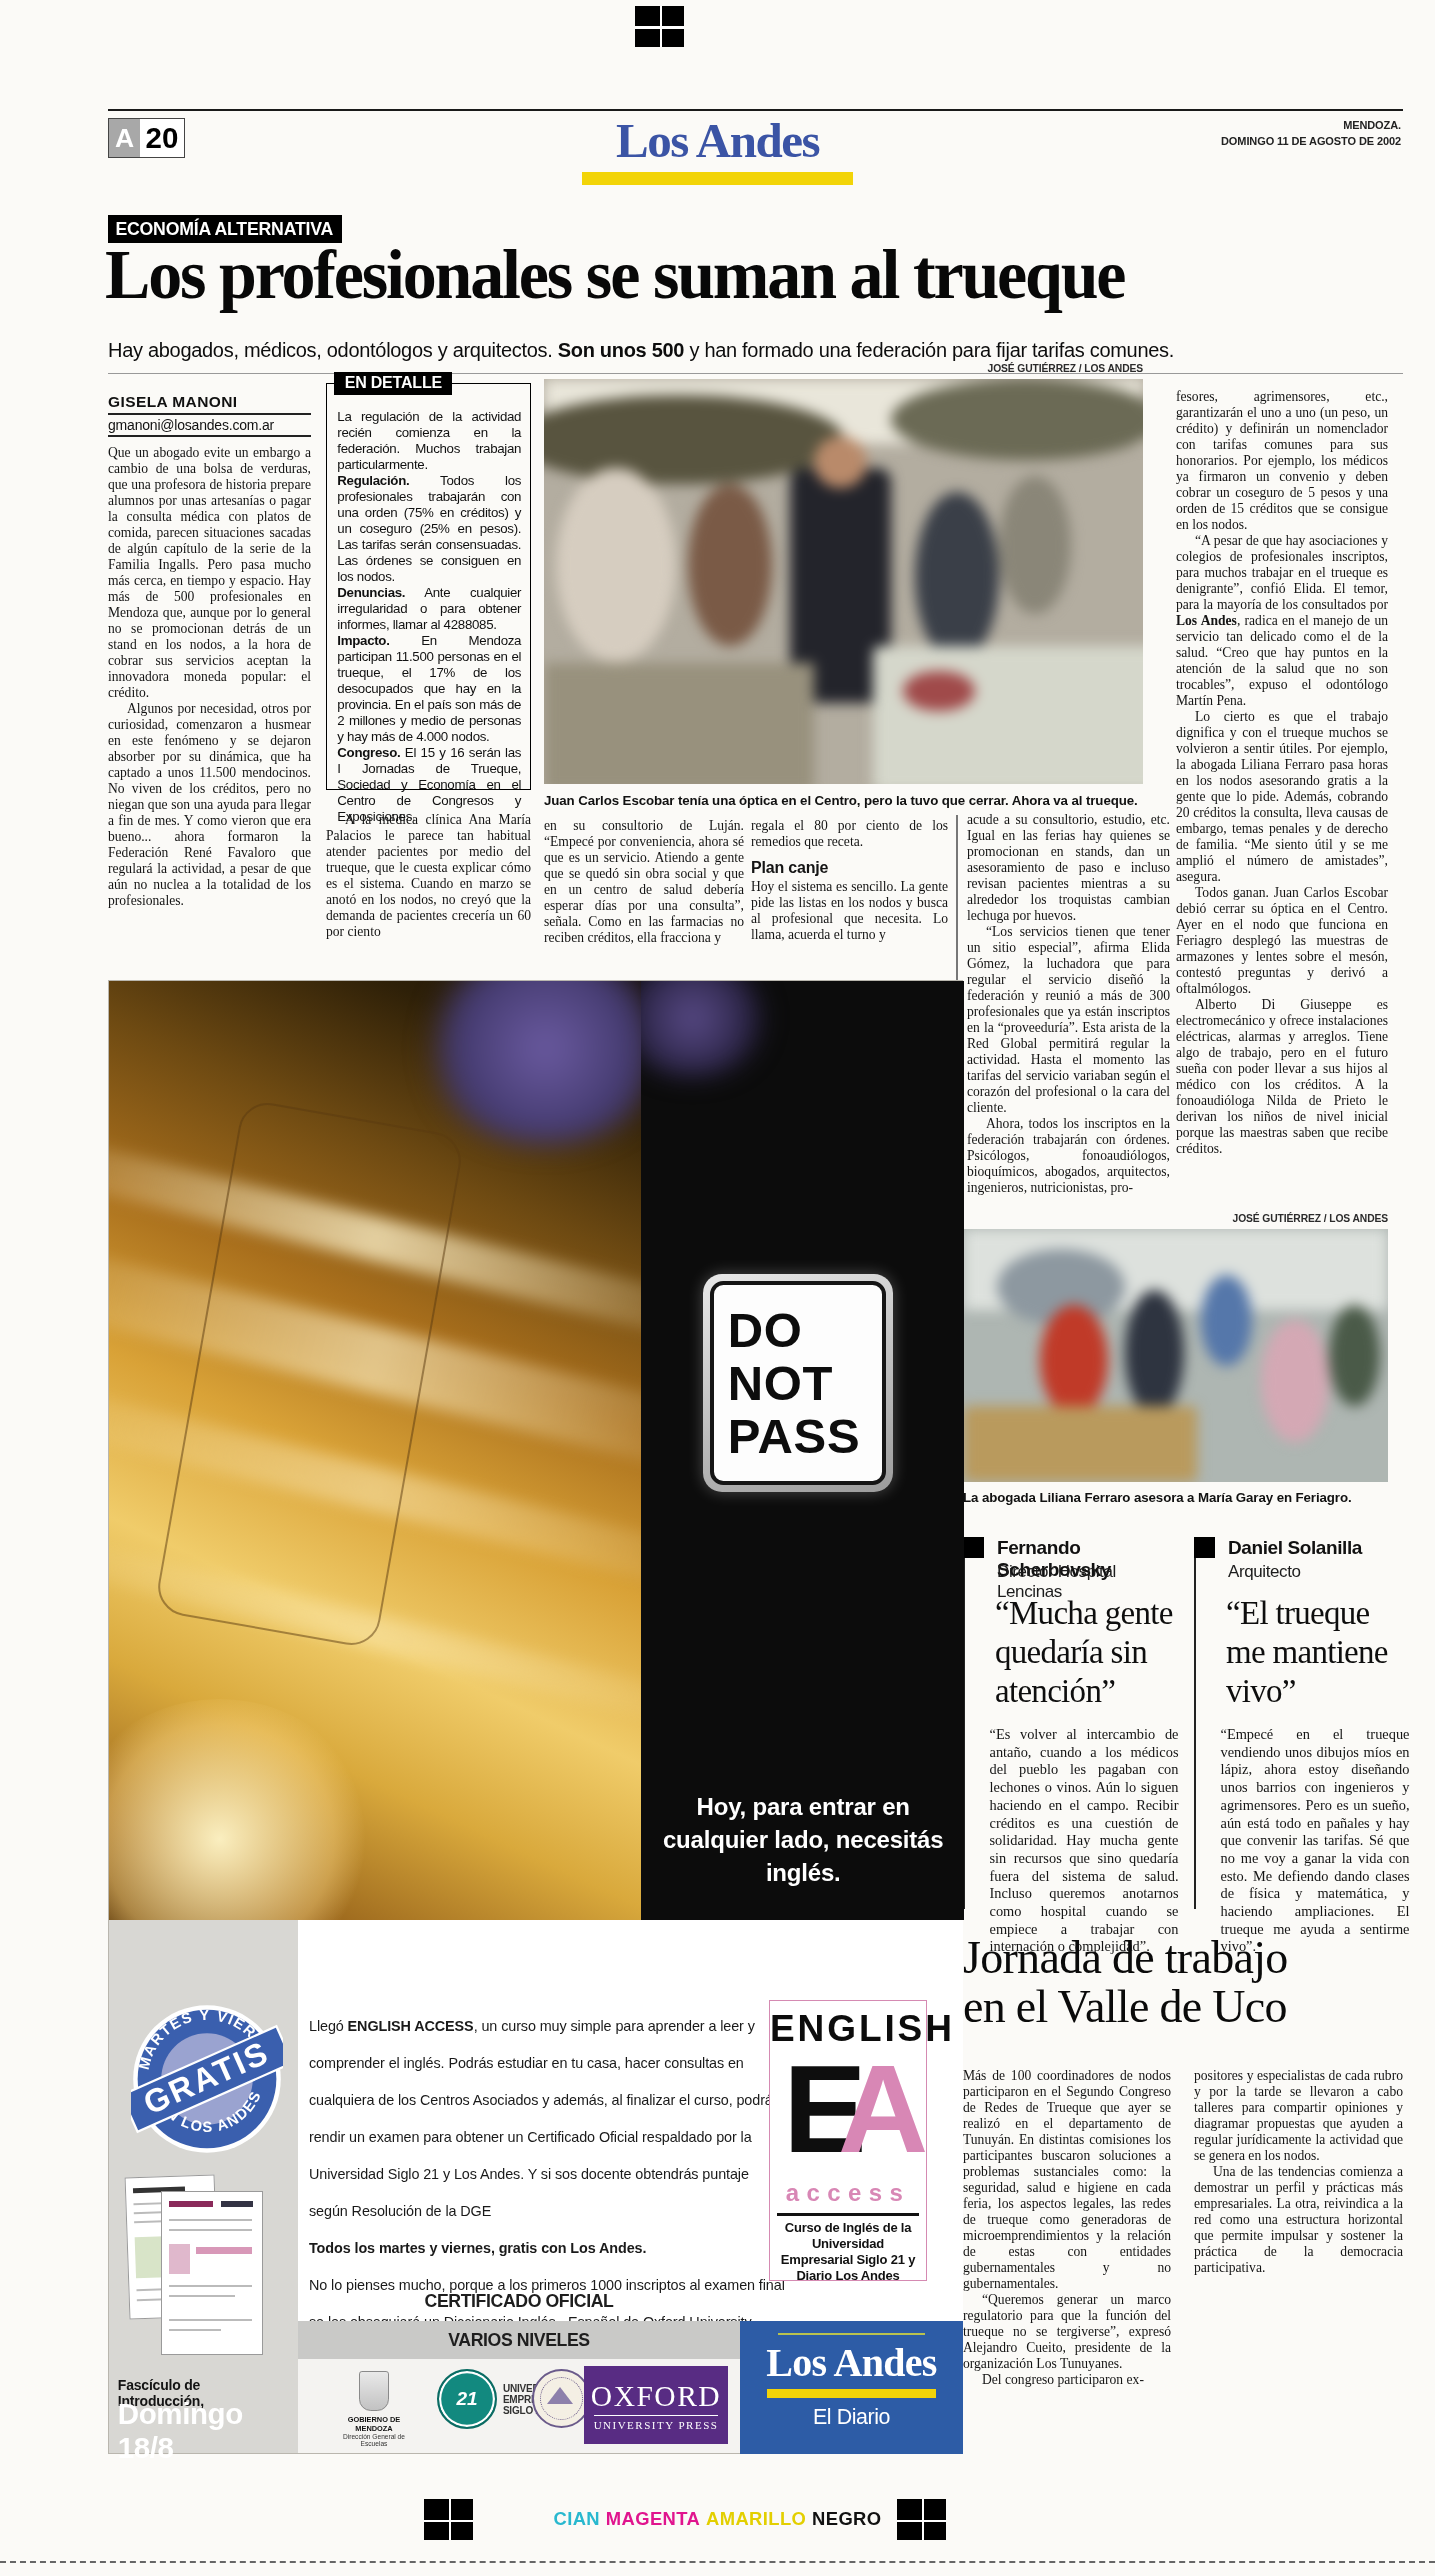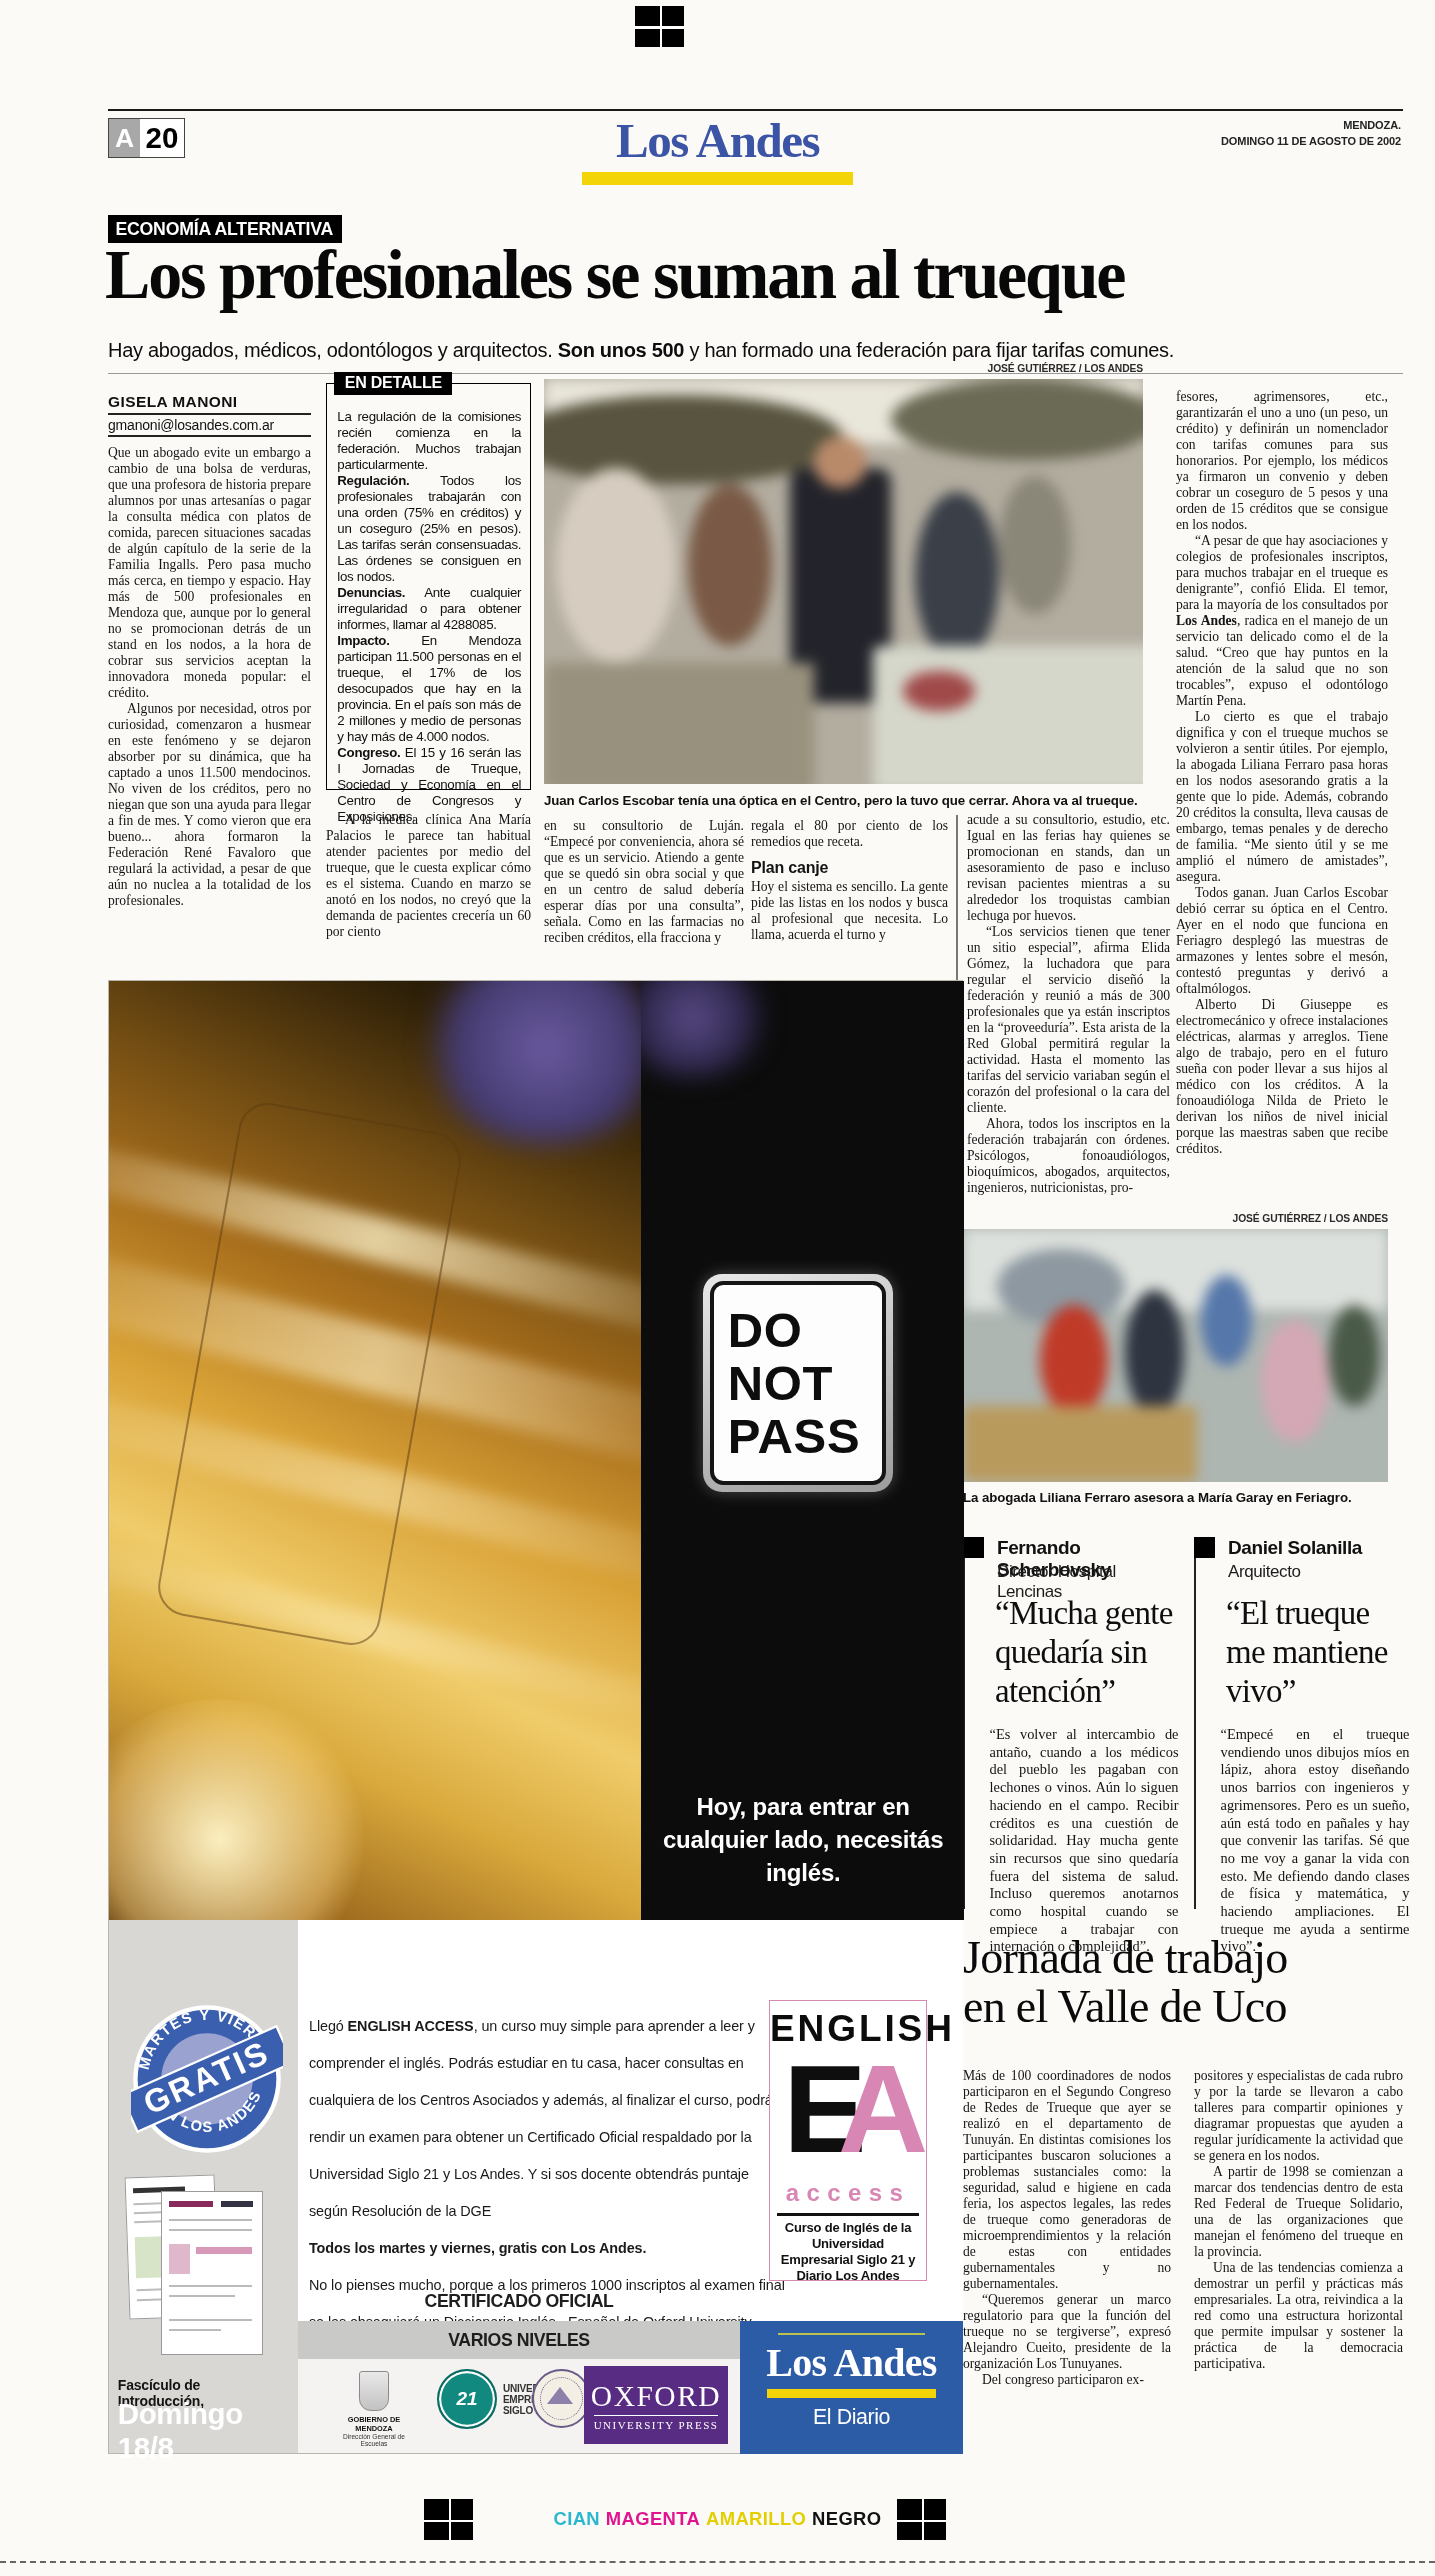--- a/index.html
+++ b/index.html
@@ -173,21 +173,21 @@
   <div class="abs" id="byline-rule2"></div>
 
   <div class="abs body-text just" id="col1">
     <p>Que un abogado evite un embargo a cambio de una bolsa de verduras, que una profesora de historia prepare alumnos por unas artesanías o pagar la consulta médica con platos de comida, parecen situaciones sacadas de algún capítulo de la serie de la Familia Ingalls. Pero pasa mucho más cerca, en tiempo y espacio. Hay más de 500 profesionales en Mendoza que, aunque por lo general no se promocionan detrás de un stand en los nodos, a la hora de cobrar sus servicios aceptan la innovadora moneda popular: el crédito.</p>
     <p class="ind">Algunos por necesidad, otros por curiosidad, comenzaron a husmear en este fenómeno y se dejaron absorber por su dinámica, que ha captado a unos 11.500 mendocinos. No viven de los créditos, pero no niegan que son una ayuda para llegar a fin de mes. Y como vieron que era bueno... ahora formaron la Federación René Favaloro que regulará la actividad, a pesar de que aún no nuclea a la totalidad de los profesionales.</p>
   </div>
 
   <div class="abs" id="detail-box">
     <div id="detail-title">EN DETALLE</div>
     <div id="detail-body">
-      <p>La regulación de la comisiones recién comienza en la federación. Muchos trabajan particularmente.</p>
+      <p>La regulación de la actividad recién comienza en la federación. Muchos trabajan particularmente.</p>
       <p><b>Regulación.</b><span> Todos los profesionales trabajarán con una orden (75% en créditos) y un coseguro (25% en pesos). Las tarifas serán consensuadas. Las órdenes se consiguen en los nodos.</span></p>
       <p><b>Denuncias.</b><span> Ante cualquier irregularidad o para obtener informes, llamar al 4288085.</span></p>
       <p><b>Impacto.</b><span> En Mendoza participan 11.500 personas en el trueque, el 17% de los desocupados que hay en la provincia. En el país son más de 2 millones y medio de personas y hay más de 4.000 nodos.</span></p>
       <p><b>Congreso.</b><span> El 15 y 16 serán las I Jornadas de Trueque, Sociedad y Economía en el Centro de Congresos y Exposiciones.</span></p>
     </div>
   </div>
   <div class="abs body-text just" id="col2p">
     <p class="ind">A la médica clínica Ana María Palacios le parece tan habitual atender pacientes por medio del trueque, que le cuesta explicar cómo es el sistema. Cuando en marzo se anotó en los nodos, no creyó que la demanda de pacientes crecería un 60 por ciento</p>
   </div>
 
@@ -268,21 +268,20 @@
     <span>Jornada de trabajo</span><br>
     <span>en el Valle de Uco</span>
   </div>
   <div class="abs body-text just" id="jorn1">
     <p>Más de 100 coordinadores de nodos participaron en el Segundo Congreso de Redes de Trueque que ayer se realizó en el departamento de Tunuyán. En distintas comisiones los participantes buscaron soluciones a problemas sustanciales como: la seguridad, salud e higiene en cada feria, los aspectos legales, las redes de trueque como generadoras de microemprendimientos y la relación de estas con entidades gubernamentales y no gubernamentales.</p>
     <p class="ind">“Queremos generar un marco regulatorio para que la función del trueque no se tergiverse”, expresó Alejandro Cueito, presidente de la organización Los Tunuyanes.</p>
     <p class="ind">Del congreso participaron ex-</p>
   </div>
   <div class="abs body-text just" id="jorn2">
     <p>positores y especialistas de cada rubro y por la tarde se llevaron a cabo talleres para compartir opiniones y diagramar propuestas que ayuden a regular jurídicamente la actividad que se genera en los nodos.</p>
-    <p class="ind">A partir de 1998 se comienzan a marcar dos tendencias dentro de esta Red Federal de Trueque Solidario, una de las organizaciones que manejan el fenómeno del trueque en la provincia.</p>
     <p class="ind">Una de las tendencias comienza a demostrar un perfil y prácticas más empresariales. La otra, reivindica a la red como una estructura horizontal que permite impulsar y sostener la práctica de la democracia participativa.</p>
   </div>
 
   <div class="abs" id="ad">
     <div id="jeans">
       <div class="streak" style="top:236px;"></div>
       <div class="streak" style="top:346px;height:66px;opacity:.8;"></div>
       <div class="streak" style="top:486px;opacity:.6;"></div>
       <div class="streak" style="top:634px;height:34px;opacity:.5;"></div>
       <div class="abs" style="left:-44px;bottom:-59px;width:309px;height:280px;border-radius:50%;

